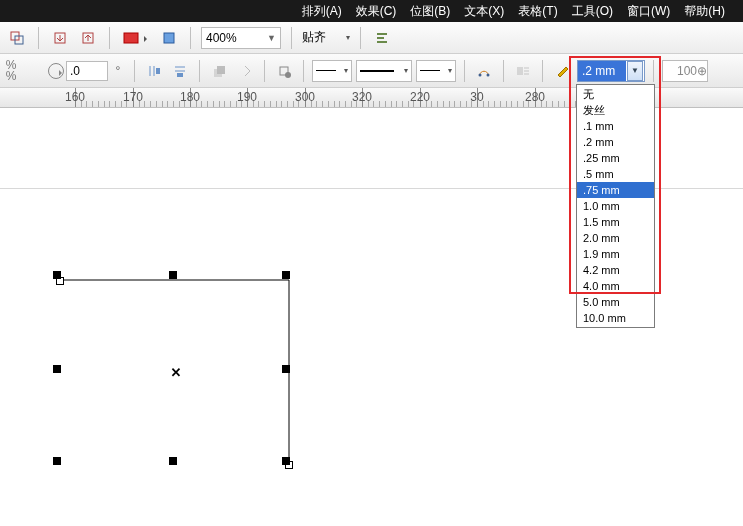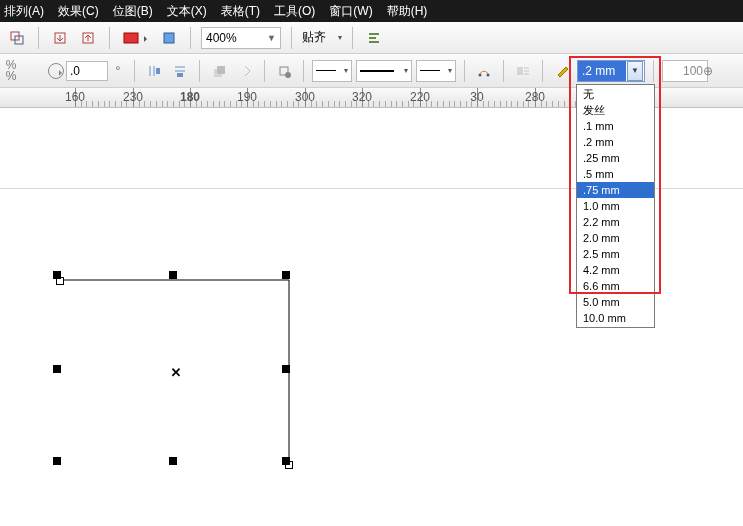--- a/index.html
+++ b/index.html
@@ -1,17 +1,17 @@
 <!DOCTYPE html>
 <html><head>
 <meta charset="utf-8">
 <style>
 * { box-sizing: border-box; margin: 0; padding: 0; font-family: "Microsoft YaHei", SimSun, Arial, sans-serif; font-size: 12px; }
 body { width: 743px; height: 526px; background: #fff; overflow: hidden; position: relative; }
-.menubar { background: #1a1a1a; color: #fff; height: 22px; display: flex; align-items: center; padding: 0 4px; }
+.menubar { background: #1a1a1a; color: #fff; height: 22px; display: flex; align-items: center; padding: 0 4px; justify-content: flex-end; }
 .menubar span { margin-right: 14px; cursor: default; }
 .toolbar1 { height: 32px; border-bottom: 1px solid #cfcfcf; background: linear-gradient(#fdfdfd,#ececec); display:flex; align-items:center; padding:8px 6px; gap:6px;}
 .sep { width:1px; height:22px; background:#c0c0c0; margin:0 4px;}
 .tbtn { width:22px; height:22px; border:1px solid transparent; display:flex; align-items:center; justify-content:center; color:#444; border-radius:2px;}
 .zoom { width:80px; height:22px; border:1px solid #bbb; background:#fff; display:flex; align-items:center; padding:0 4px; justify-content:space-between;}
 .zoom .arrow{font-size:9px;color:#666;}
 .toolbar2 { height:34px; background:linear-gradient(#fbfbfb,#e8e8e8); border-bottom:1px solid #cfcfcf; display:flex; align-items:center; padding-left:4px; gap:4px; position:relative;}
 .pct { position:absolute; left:0; top:0; width:22px; height:34px; display:flex; flex-direction:column; align-items:center; justify-content:center; color:#777; font-size:11px; line-height:11px;}
 .toolbar2 > * { flex-shrink:0;}
 .rot { display:flex; align-items:center; gap:2px; margin-left:44px;}
@@ -19,21 +19,21 @@
 .rot .circ::after{content:"";position:absolute;right:-2px;top:6px;border:3px solid transparent;border-left-color:#888;}
 .rot input{width:42px;height:20px;border:1px solid #bbb;background:#fff;padding:0 3px;}
 .rot .deg{width:16px;text-align:center;color:#666;}
 .linecombo { width:40px; height:22px; border:1px solid #bbb; background:#fff; display:flex; align-items:center; justify-content:space-between; padding:0 3px;}
 .linecombo .sample{width:20px;height:0;border-top:1px solid #000;}
 .linecombo .sample.thick{border-top-width:2px;}
 .linecombo .tri{font-size:8px;color:#555;}
 .widthbox { width:68px; height:22px; border:1px solid #7a9ac9; background:#fff; display:flex; align-items:center; position:relative;}
 .widthbox .val{flex:1; background:#3a74d8;color:#fff;padding:0 4px;height:100%;display:flex;align-items:center;}
 .widthbox .ddbtn{width:16px;height:20px;margin:1px;border:1px solid #7a9ac9;background:linear-gradient(#eef4fc,#cfe0f6);display:flex;align-items:center;justify-content:center;font-size:8px;color:#345;}
-.spinbox{width:46px;height:22px;border:1px solid #bbb;background:#fff;display:flex;align-items:center;padding:0 20px;justify-content:space-between;color:#888;}
+.spinbox{width:46px;height:22px;border:1px solid #bbb;background:#fff;display:flex;align-items:center;padding:0 14px;justify-content:space-between;color:#888;}
 .ruler { height:20px; background:linear-gradient(#fafafa,#e6e6e6); border-bottom:1px solid #bfbfbf; position:relative; overflow:hidden; font-size:10px; color:#555;}
 .ruler .tickmajor{position:absolute;top:0;width:1px;height:20px;background:#888;}
 .ruler .ticklabel{position:absolute;top:2px;transform:translateX(-50%);}
 .ruler .tickminor{position:absolute;bottom:0;width:1px;height:6px;background:#aaa;}
 .canvas { position:absolute; left:0; top:108px; right:0; bottom:0; background:#fff;}
 .canvas .margin-line{position:absolute;left:0;right:0;top:80px;height:1px;background:#d8d8d8;}
 .handle{position:absolute;width:8px;height:8px;background:#000;}
 .handle.open{background:#fff;border:1px solid #000;}
 .center-x{position:absolute;font-weight:bold;font-size:13px;color:#000;transform:translate(-50%,-50%);}
 .redbox{position:absolute; left:569px; top:56px; width:92px; height:238px; border:2px solid #e3272a; pointer-events:none; z-index:60;}
@@ -87,21 +87,21 @@
       <svg width="14" height="14">
         <rect x="2" y="2" width="10" height="10" fill="#6aa0e0" stroke="#2b5a9c"></rect>
       </svg>
     </div>
   <div class="sep"></div>
   <div class="zoom">
     <span>400%</span>
     <span class="arrow">▼</span>
   </div>
   <div class="sep"></div>
-  <div style="display:flex;align-items:center;gap:12px">
+  <div style="display:flex;align-items:center;gap:20px">
     <span>贴齐</span>
     <span style="font-size:8px;color:#555">▾</span>
   </div>
   <div class="sep"></div>
   <div class="tbtn">
       <svg width="14" height="14">
         <path d="M2 3h10M2 7h7M2 11h10" stroke="#6a8a4a" stroke-width="2"></path>
       </svg>
     </div>
 </div>
@@ -199,32 +199,32 @@
     <div class="tickminor" style="left: 80.7px;"></div>
     <div class="tickminor" style="left: 86.4px;"></div>
     <div class="tickminor" style="left: 92.1px;"></div>
     <div class="tickminor" style="left: 97.8px;"></div>
     <div class="tickminor" style="left: 103.5px;"></div>
     <div class="tickminor" style="left: 109.2px;"></div>
     <div class="tickminor" style="left: 114.9px;"></div>
     <div class="tickminor" style="left: 120.6px;"></div>
     <div class="tickminor" style="left: 126.3px;"></div>
     <div class="tickmajor" style="left: 133px;"></div>
-    <div class="ticklabel" style="left: 133px;">230</div>
+    <div class="ticklabel" style="left: 133px;">170</div>
     <div class="tickminor" style="left: 138.7px;"></div>
     <div class="tickminor" style="left: 144.4px;"></div>
     <div class="tickminor" style="left: 150.1px;"></div>
     <div class="tickminor" style="left: 155.8px;"></div>
     <div class="tickminor" style="left: 161.5px;"></div>
     <div class="tickminor" style="left: 167.2px;"></div>
     <div class="tickminor" style="left: 172.9px;"></div>
     <div class="tickminor" style="left: 178.6px;"></div>
     <div class="tickminor" style="left: 184.3px;"></div>
     <div class="tickmajor" style="left: 190px;"></div>
-    <div class="ticklabel" style="left: 190px; font-weight: bold;">180</div>
+    <div class="ticklabel" style="left: 190px;">180</div>
     <div class="tickminor" style="left: 195.7px;"></div>
     <div class="tickminor" style="left: 201.4px;"></div>
     <div class="tickminor" style="left: 207.1px;"></div>
     <div class="tickminor" style="left: 212.8px;"></div>
     <div class="tickminor" style="left: 218.5px;"></div>
     <div class="tickminor" style="left: 224.2px;"></div>
     <div class="tickminor" style="left: 229.9px;"></div>
     <div class="tickminor" style="left: 235.6px;"></div>
     <div class="tickminor" style="left: 241.3px;"></div>
     <div class="tickmajor" style="left: 247px;"></div>
@@ -329,22 +329,22 @@
 
 <div class="dropdown" id="dd">
     <div>无</div>
     <div>发丝</div>
     <div>.1 mm</div>
     <div>.2 mm</div>
     <div>.25 mm</div>
     <div>.5 mm</div>
     <div class="sel">.75 mm</div>
     <div>1.0 mm</div>
-    <div>2.2 mm</div>
+    <div>1.5 mm</div>
     <div>2.0 mm</div>
-    <div>2.5 mm</div>
+    <div>1.9 mm</div>
     <div>4.2 mm</div>
-    <div>6.6 mm</div>
+    <div>4.0 mm</div>
     <div>5.0 mm</div>
     <div>10.0 mm</div>
   </div>
 
 <div class="redbox"></div>
 
 </body></html>

